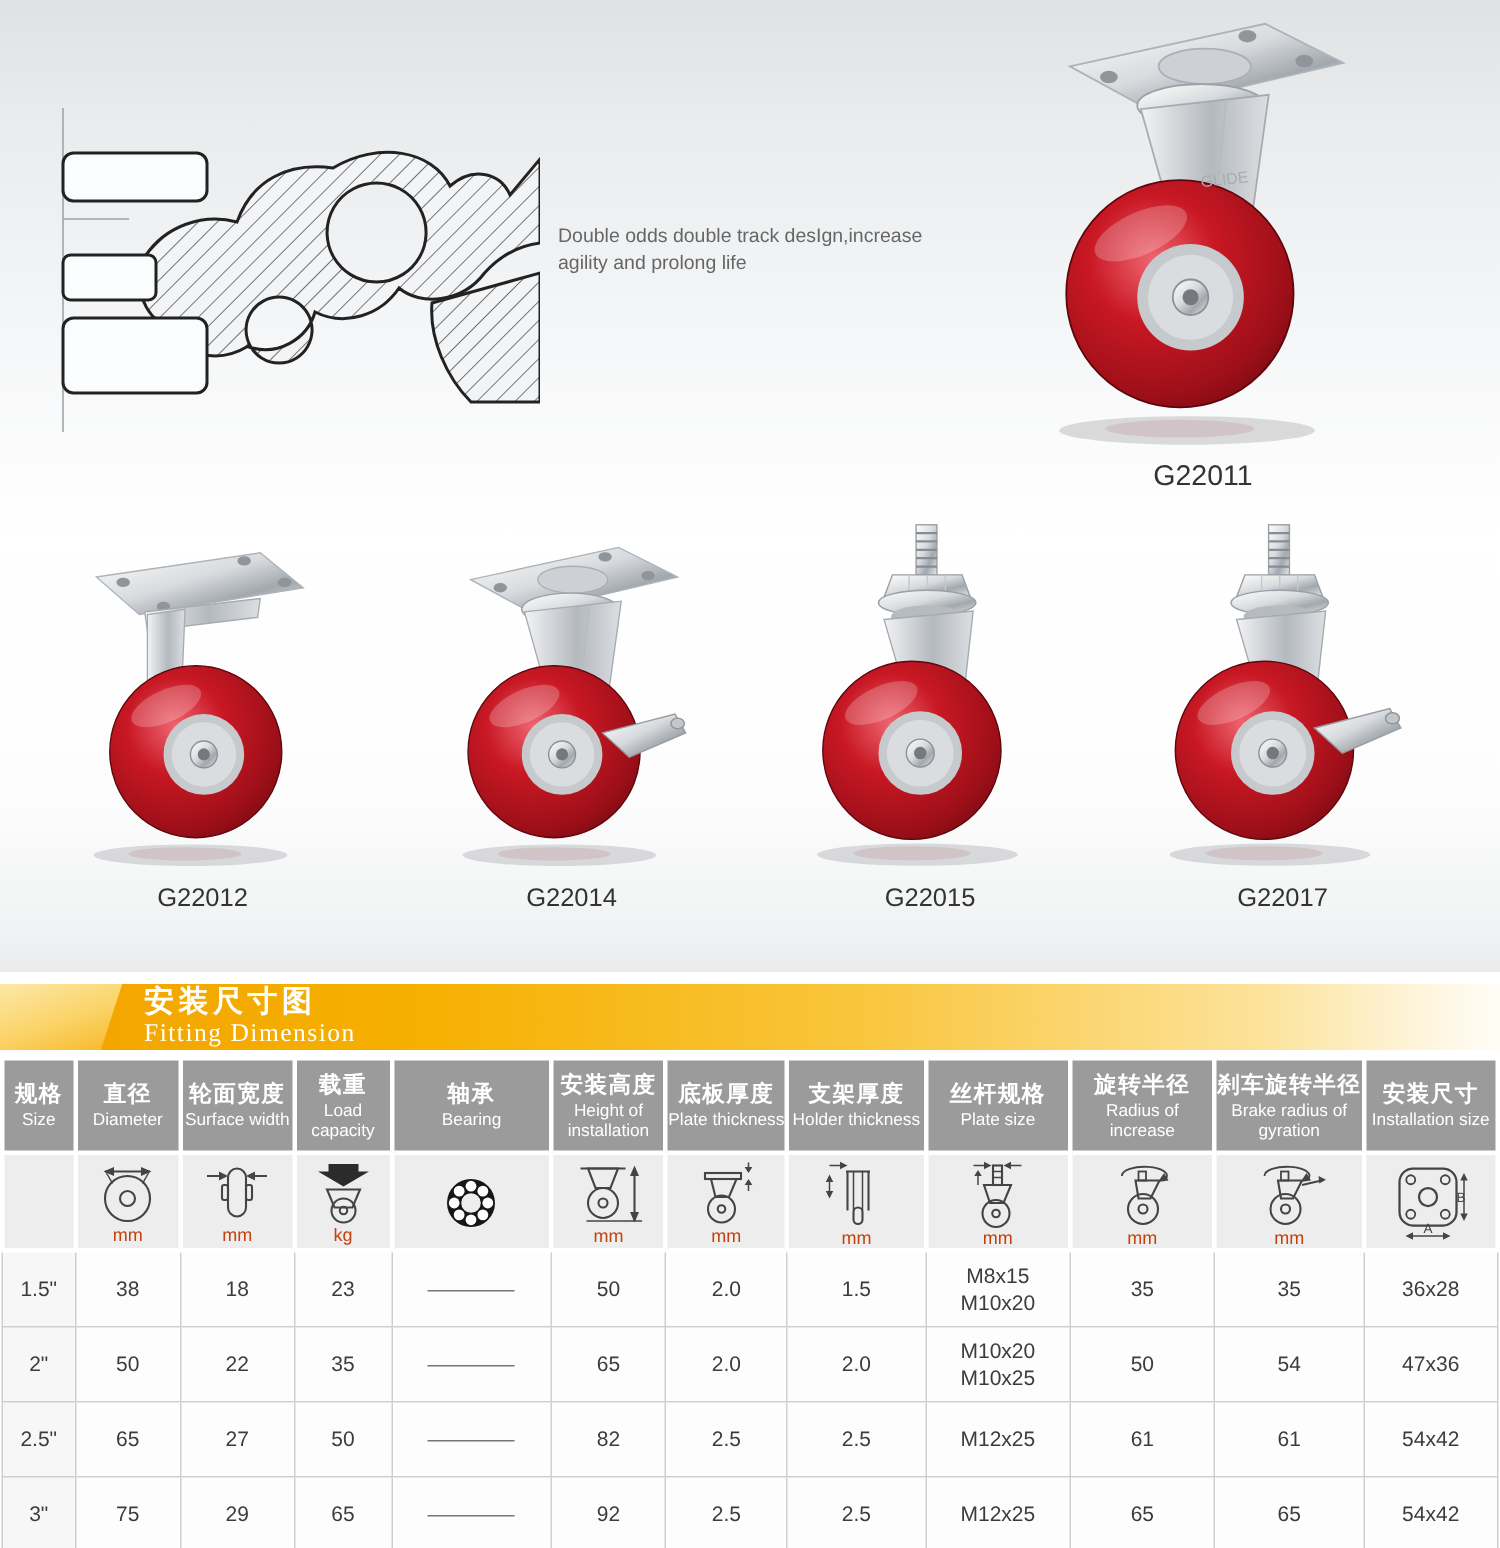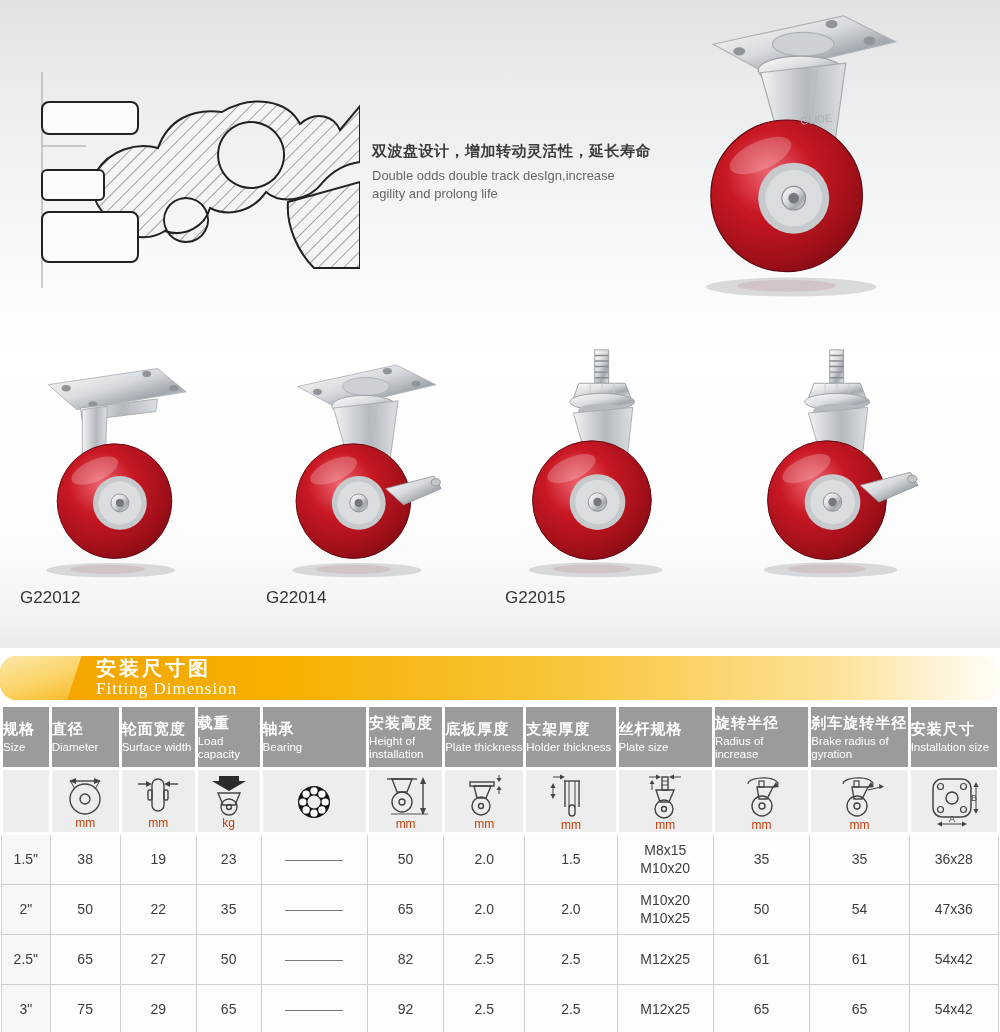--- a/index.html
+++ b/index.html
@@ -14,53 +14,52 @@
     position:absolute;left:0;top:0;width:1000px;height:648px;
     background:linear-gradient(180deg,#dfe1e3 0%,#e9ebed 12%,#f6f7f8 36%,
                #ffffff 55%,#fdfdfd 82%,#f0f2f3 96%,#e9ebec 100%);
   }
   .tech-drawing{position:absolute;left:26px;top:50px}
   .desc{position:absolute;left:372px;top:142px;width:290px}
   .desc-zh{font-size:15px;font-weight:bold;color:#3b3b3b;letter-spacing:.5px}
   .desc-en{font-size:13px;color:#666;line-height:1.35;margin-top:6px}
   .featured{position:absolute;left:642px;top:4px;width:320px;text-align:center}
   .caster-label{font-size:19px;color:#333;margin-top:2px}
-  .product{position:absolute;width:230px;}
+  .product{position:absolute;width:230px;text-align:center}
   .product .caster-label{font-size:17px;margin-top:4px}
   .p0{left:20px;top:356px}
   .p1{left:266px;top:356px}
   .p2{left:505px;top:348px}
   .p3{left:740px;top:348px}
 
   
   .banner{
     position:absolute;left:0;top:656px;width:1000px;height:44px;overflow:hidden;
     background:linear-gradient(90deg,#f2a300 0%,#f6b000 28%,#f9c63e 58%,
                #fce29a 84%,#fef5dd 95%,#fffdf7 100%);
-    border-radius:17px;
   }
   .banner-deco{
     position:absolute;left:-10px;top:-4px;width:84px;height:54px;
     background:linear-gradient(160deg,#fdeab0 0%,#fbd469 55%,#f7b824 100%);
     transform:skewX(-18deg);
   }
   .banner-text{position:absolute;left:96px;top:2px;line-height:1.05}
   .banner-zh{font-size:20px;font-weight:bold;color:#fff;letter-spacing:3px;display:block}
   .banner-en{font-family:"Liberation Serif",serif;font-size:17px;color:#fff;
              letter-spacing:1px;display:block;margin-top:1px}
 
   
   .spec{
     position:absolute;left:0;top:704px;width:1000px;
     border-collapse:collapse;table-layout:fixed;
   }
   .spec th{
     background:#9b9b9b;color:#fff;font-weight:normal;
     border:3px solid #fff;height:58px;vertical-align:middle;
-    text-align:left;padding:1px 0;
+    text-align:center;padding:1px 0;
   }
   .th-zh{display:block;font-size:15px;font-weight:bold;letter-spacing:1px}
   .th-en{display:block;font-size:11.5px;line-height:1.12;margin-top:2px}
   tr.icons td{
     background:#ededee;border:3px solid #fff;height:62px;
     text-align:center;vertical-align:middle;padding:0;
   }
   .unit{display:block;font-size:12px;color:#c2410c;margin-top:0px;line-height:1}
   tbody.data td{
     border:1px solid #cfcfcf;background:#fdfdfd;text-align:center;
@@ -95,21 +94,20 @@
       M160,148 a22,22 0 1,0 0.1,0 Z"></path>
 
     <path fill="url(#hatch)" stroke="#222" stroke-width="2" d="M262,152 L334,132 L334,218 L288,218 C272,202 260,176 262,152 Z"></path>
 
     <rect x="16" y="52" width="96" height="32" rx="7" fill="#fbfcfd" stroke="#222" stroke-width="2"></rect>
     <rect x="16" y="120" width="62" height="30" rx="5" fill="#fbfcfd" stroke="#222" stroke-width="2"></rect>
     <rect x="16" y="162" width="96" height="50" rx="7" fill="#fbfcfd" stroke="#222" stroke-width="2"></rect>
   </svg>
 
   <div class="desc">
-    <div class="desc-zh">双波盘设计，增加转动灵活性，延长寿命</div>
     <div class="desc-en">
       <span>Double odds double track desIgn,increase</span><br>
       <span>agility and prolong life</span>
     </div>
   </div>
 
   <div class="featured">
     <div id="caster-featured"><svg width="250" height="296" viewBox="0 0 210 250">
           <defs>
     <linearGradient id="silF" x1="0" y1="0" x2="1" y2="1">
@@ -142,20 +140,21 @@
           <path d="M70,58 L142,50 L128,152 L98,158 Z" fill="url(#silDF)" stroke="#a6abb0"></path>
     <path d="M118,54 L108,154" stroke="#b6bbc0" fill="none"></path>
     <circle cx="92" cy="162" r="64" fill="url(#redF)" stroke="#5e060d" stroke-width="1"></circle>
     <ellipse cx="70" cy="128" rx="28" ry="12" fill="#fff" opacity=".22" transform="rotate(-24 70 128)"></ellipse>
     <circle cx="98" cy="164" r="30" fill="#c6cacd"></circle>
     <circle cx="98" cy="164" r="24" fill="#dadcdf"></circle>
     <circle cx="98" cy="164" r="10" fill="url(#silF)" stroke="#8b9095"></circle>
     <circle cx="98" cy="164" r="4.5" fill="#75797e"></circle>
           <text x="104" y="102" font-size="9" fill="#a7adb2" font-family="Liberation Sans, sans-serif" transform="rotate(-6 104 102)">GLIDE</text>
         </svg></div>
+    <div class="caster-label">G22011</div>
   </div>
 
   <div class="product p0">
     <div id="caster-0"><svg width="198" height="224" viewBox="0 0 210 250">
           <defs>
     <linearGradient id="silA" x1="0" y1="0" x2="1" y2="1">
       <stop offset="0" stop-color="#fefefe"></stop>
               <stop offset=".45" stop-color="#d8dbde"></stop>
       <stop offset=".7" stop-color="#a2a8ae"></stop>
               <stop offset="1" stop-color="#e6e8ea"></stop>
@@ -304,20 +303,21 @@
     <path d="M72,70 L136,64 L126,154 L98,160 Z" fill="url(#silDD)" stroke="#a6abb0"></path>
     <circle cx="92" cy="164" r="64" fill="url(#redD)" stroke="#5e060d" stroke-width="1"></circle>
     <ellipse cx="70" cy="130" rx="28" ry="12" fill="#fff" opacity=".22" transform="rotate(-24 70 130)"></ellipse>
     <circle cx="98" cy="166" r="30" fill="#c6cacd"></circle>
     <circle cx="98" cy="166" r="24" fill="#dadcdf"></circle>
     <circle cx="98" cy="166" r="10" fill="url(#silD)" stroke="#8b9095"></circle>
     <circle cx="98" cy="166" r="4.5" fill="#75797e"></circle>
           <path d="M128,148 L182,134 L190,148 L148,166 Z" fill="url(#silD)" stroke="#979ca1"></path>
     <ellipse cx="184" cy="141" rx="5" ry="4" fill="#c3c7cb" stroke="#8d9297"></ellipse>
         </svg></div>
+    <div class="caster-label">G22017</div>
   </div>
 </div>
 
 <div class="banner">
   <div class="banner-deco"></div>
   <div class="banner-text">
     <span class="banner-zh">安装尺寸图</span>
     <span class="banner-en">Fitting Dimension</span>
   </div>
 </div>
@@ -554,21 +554,21 @@
           <text x="44" y="26" font-size="9" fill="#444">B</text>
           <text x="22" y="47" font-size="9" fill="#444">A</text>
         </svg>
       </td>
     </tr>
   </thead>
   <tbody class="data" id="spec-body">
       <tr>
         <td>1.5"</td>
         <td>38</td>
-        <td>19</td>
+        <td>18</td>
         <td>23</td>
         <td><span class="dash"></span></td>
         <td>50</td>
         <td>2.0</td>
         <td>1.5</td>
         <td>M8x15<br>M10x20</td>
         <td>35</td>
         <td>35</td>
         <td>36x28</td>
       </tr>

